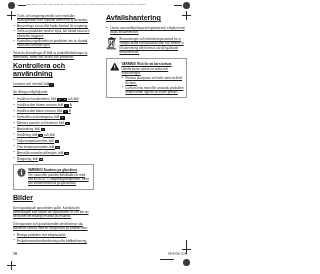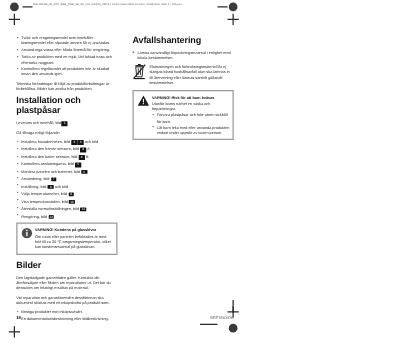--- a/index.html
+++ b/index.html
@@ -14,21 +14,21 @@
   .reg::after{top:4px;left:0;height:1px;width:9px;}
   .dot{position:absolute;width:7px;height:7px;border-radius:50%;background:#3a3a3a;}
   .tickline{position:absolute;background:#2b2b2b;height:1px;}
   .tickv{position:absolute;background:#2b2b2b;width:1px;}
 
   .slug{position:absolute;left:26px;top:2px;width:148px;height:4px;
         font-size:2.1px;line-height:4px;letter-spacing:.02em;color:#555;
         white-space:nowrap;overflow:hidden;}
 
   
-  .col{position:absolute;top:28px;width:81px;}
+  .col{position:absolute;top:14px;width:81px;text-decoration:underline;}
   .colL{left:13px;}
   .colR{left:106px;}
 
   h2{font-size:7.2px;line-height:8px;margin:0 0 3.5px 0;font-weight:bold;
      letter-spacing:-.01em;color:#111;}
   .h2-top{margin-top:0;}
   p{font-size:3.05px;line-height:4.3px;margin:0 0 3px 0;text-align:left;color:#262626;}
   ul{list-style:none;margin:0 0 3px 0;padding:0;}
   li{font-size:3.05px;line-height:4.3px;margin:0 0 1.2px 0;padding-left:4px;
      position:relative;color:#262626;}
@@ -80,21 +80,21 @@
 
     <ul>
       <li>Tvätt- och rengöringsmedel som innehåller lösningsmedel eller slipande ämnen får ej användas.</li>
       <li>Använd inga vassa eller hårda föremål för rengöring.</li>
       <li>Torka av produkten med en mjuk, lätt fuktad trasa och eftertorka noggrant.</li>
       <li>Kontrollera regelbundet att produkten inte är skadad innan den används igen.</li>
     </ul>
 
     <p>Tekniska förändringar till följd av produktförbättringar är förbehållna. Bilder kan avvika från produkten.</p>
 
-    <h2>Installation och plastpåsar</h2>
+    <h2>Kontrollera och användning</h2>
 
     <p>
       <span>Leverans och innehåll, bild</span><span class="step">1</span>
     </p>
 
     <p>Gå tillväga enligt följande:</p>
 
     <ul id="install-steps">
         <li><span>Installera huvudenheten, bild </span><span class="step">2</span><span class="step">3</span><span> och bild</span></li>
         <li><span>Installera den främre sensorn, bild </span><span class="step">4</span><span> A</span></li>

